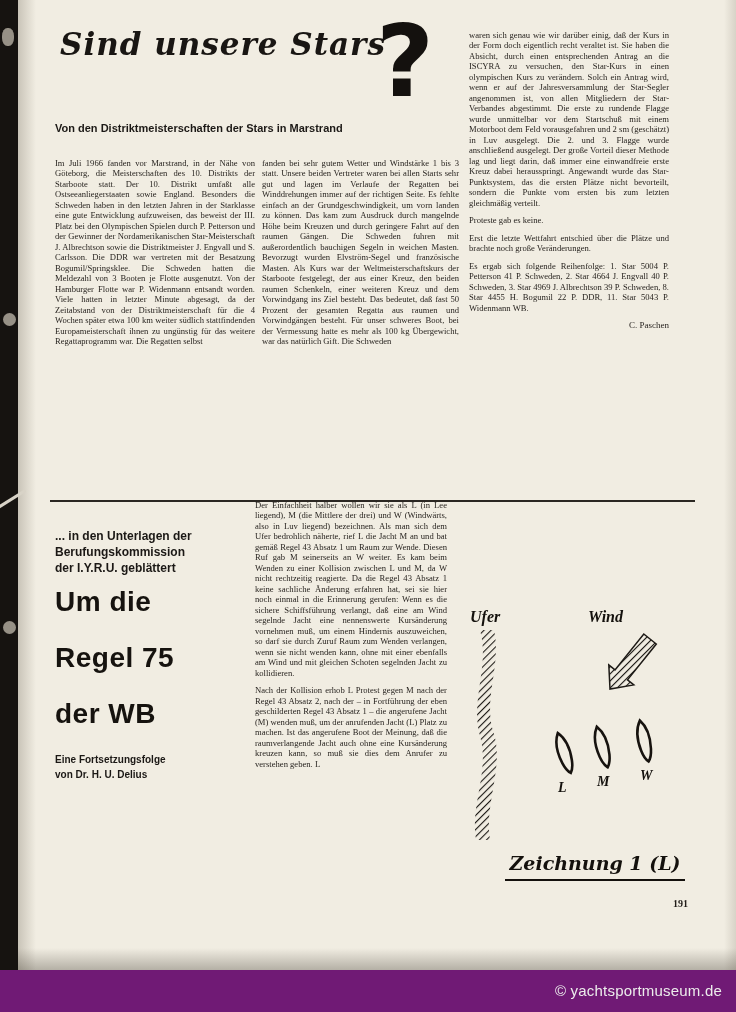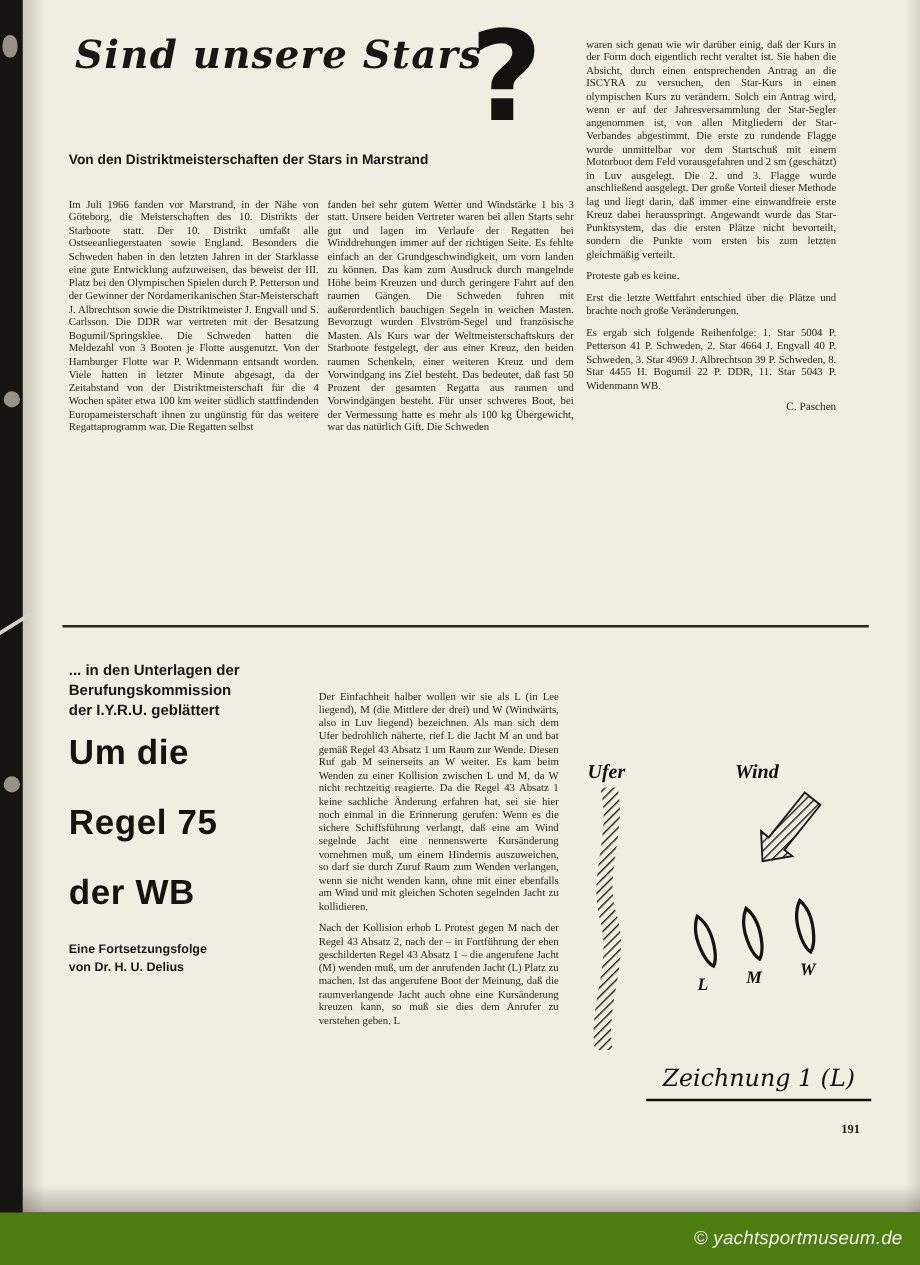--- a/index.html
+++ b/index.html
@@ -8,21 +8,21 @@
   .page{position:absolute;left:18px;top:0;width:718px;height:970px;
         background:
           linear-gradient(90deg, rgba(60,50,35,.22), rgba(0,0,0,0) 18px),
           linear-gradient(270deg, rgba(60,50,35,.14), rgba(0,0,0,0) 12px),
           linear-gradient(0deg, rgba(40,35,25,.30), rgba(0,0,0,0) 22px),
           #f1ede2;}
   .spine{position:absolute;left:0;top:0;width:18px;height:970px;background:#161310;}
   .hole{position:absolute;border-radius:50%;background:#979186;}
   .scratch{position:absolute;left:-6px;top:498px;width:34px;height:3px;background:#d8d3c7;
            transform:rotate(-32deg);}
-  .footer-bar{position:absolute;left:0;top:970px;width:736px;height:42px;background:#4d7c0f;font-style:italic;}
+  .footer-bar{position:absolute;left:0;top:970px;width:736px;height:42px;background:#701a75;}
   .watermark{position:absolute;right:14px;top:0;height:42px;line-height:42px;
              font-family:"Liberation Sans",sans-serif;font-size:15px;color:#ececec;letter-spacing:.2px;}
   
   .script-title{position:absolute;font-family:"DejaVu Serif",serif;font-style:italic;font-weight:bold;
                 font-size:31px;letter-spacing:1px;color:#191613;white-space:nowrap;}
   .qmark{position:absolute;left:358px;top:12px;font-family:"DejaVu Sans",sans-serif;font-weight:bold;
          font-size:100px;line-height:1;color:#14110e;}
   .subtitle{position:absolute;left:37px;top:122px;font-family:"Liberation Sans",sans-serif;
             font-weight:bold;font-size:11px;color:#1c1916;}
   .col{position:absolute;font-size:8.6px;line-height:1.22;text-align:justify;color:#282420;}
@@ -32,22 +32,22 @@
   
   .kicker{position:absolute;left:37px;top:528px;width:190px;font-family:"Liberation Sans",sans-serif;
           font-weight:bold;font-size:12px;line-height:1.35;color:#1b1815;}
   .big-head{position:absolute;left:37px;font-family:"Liberation Sans",sans-serif;font-weight:bold;
             font-size:28px;letter-spacing:.5px;color:#16130f;}
   .author{position:absolute;left:37px;top:752px;font-family:"Liberation Sans",sans-serif;
           font-weight:bold;font-size:10px;line-height:1.5;color:#1b1815;}
   
   .figure{position:absolute;left:442px;top:604px;width:240px;height:240px;}
   .fig-caption{position:absolute;left:487px;top:852px;width:180px;text-align:center;
-               font-family:"DejaVu Serif",serif;font-style:italic;font-weight:normal;font-size:19px;
-               color:#14110d;border-bottom:2.5px solid #14110d;padding-bottom:5px;margin-left:12px;}
+               font-family:"DejaVu Serif",serif;font-style:italic;font-weight:bold;font-size:19px;
+               color:#14110d;border-bottom:2.5px solid #14110d;padding-bottom:5px;}
   .pagenum{position:absolute;left:590px;top:898px;width:80px;text-align:right;
            font-weight:bold;font-size:10px;color:#211d19;}
   svg text{font-family:"Liberation Serif",serif;}
 </style>
 </head>
 <body>
 
 <div class="screen">
 
   <div class="page">
@@ -83,21 +83,21 @@
     <div class="big-head" style="top:586px;">Um die</div>
     <div class="big-head" style="top:642px;">Regel 75</div>
     <div class="big-head" style="top:698px;">der WB</div>
 
     <div class="author">
       <div>Eine Fortsetzungsfolge</div>
       <div>von Dr. H. U. Delius</div>
     </div>
 
 
-    <div class="col" style="left:237px;top:552px;width:192px;">
+    <div class="col" style="left:237px;top:500px;width:192px;">
       <p>Der Einfachheit halber wollen wir sie als L (in Lee liegend), M (die Mittlere der drei) und W (Windwärts, also in Luv liegend) bezeichnen. Als man sich dem Ufer bedrohlich näherte, rief L die Jacht M an und bat gemäß Regel 43 Absatz 1 um Raum zur Wende. Diesen Ruf gab M seinerseits an W weiter. Es kam beim Wenden zu einer Kollision zwischen L und M, da W nicht rechtzeitig reagierte. Da die Regel 43 Absatz 1 keine sachliche Änderung erfahren hat, sei sie hier noch einmal in die Erinnerung gerufen: Wenn es die sichere Schiffsführung verlangt, daß eine am Wind segelnde Jacht eine nennenswerte Kursänderung vornehmen muß, um einem Hindernis auszuweichen, so darf sie durch Zuruf Raum zum Wenden verlangen, wenn sie nicht wenden kann, ohne mit einer ebenfalls am Wind und mit gleichen Schoten segelnden Jacht zu kollidieren.</p>
       <p>Nach der Kollision erhob L Protest gegen M nach der Regel 43 Absatz 2, nach der – in Fortführung der eben geschilderten Regel 43 Absatz 1 – die angerufene Jacht (M) wenden muß, um der anrufenden Jacht (L) Platz zu machen. Ist das angerufene Boot der Meinung, daß die raumverlangende Jacht auch ohne eine Kursänderung kreuzen kann, so muß sie dies dem Anrufer zu verstehen geben. L</p>
     </div>
 
 
     <div class="figure">
       <svg width="240" height="240" viewBox="0 0 240 240">
         <defs>
           <pattern id="hatch" width="5" height="5" patternUnits="userSpaceOnUse" patternTransform="rotate(45)">
             <line x1="0" y1="0" x2="0" y2="5" stroke="#1d1a16" stroke-width="2.2"></line>

